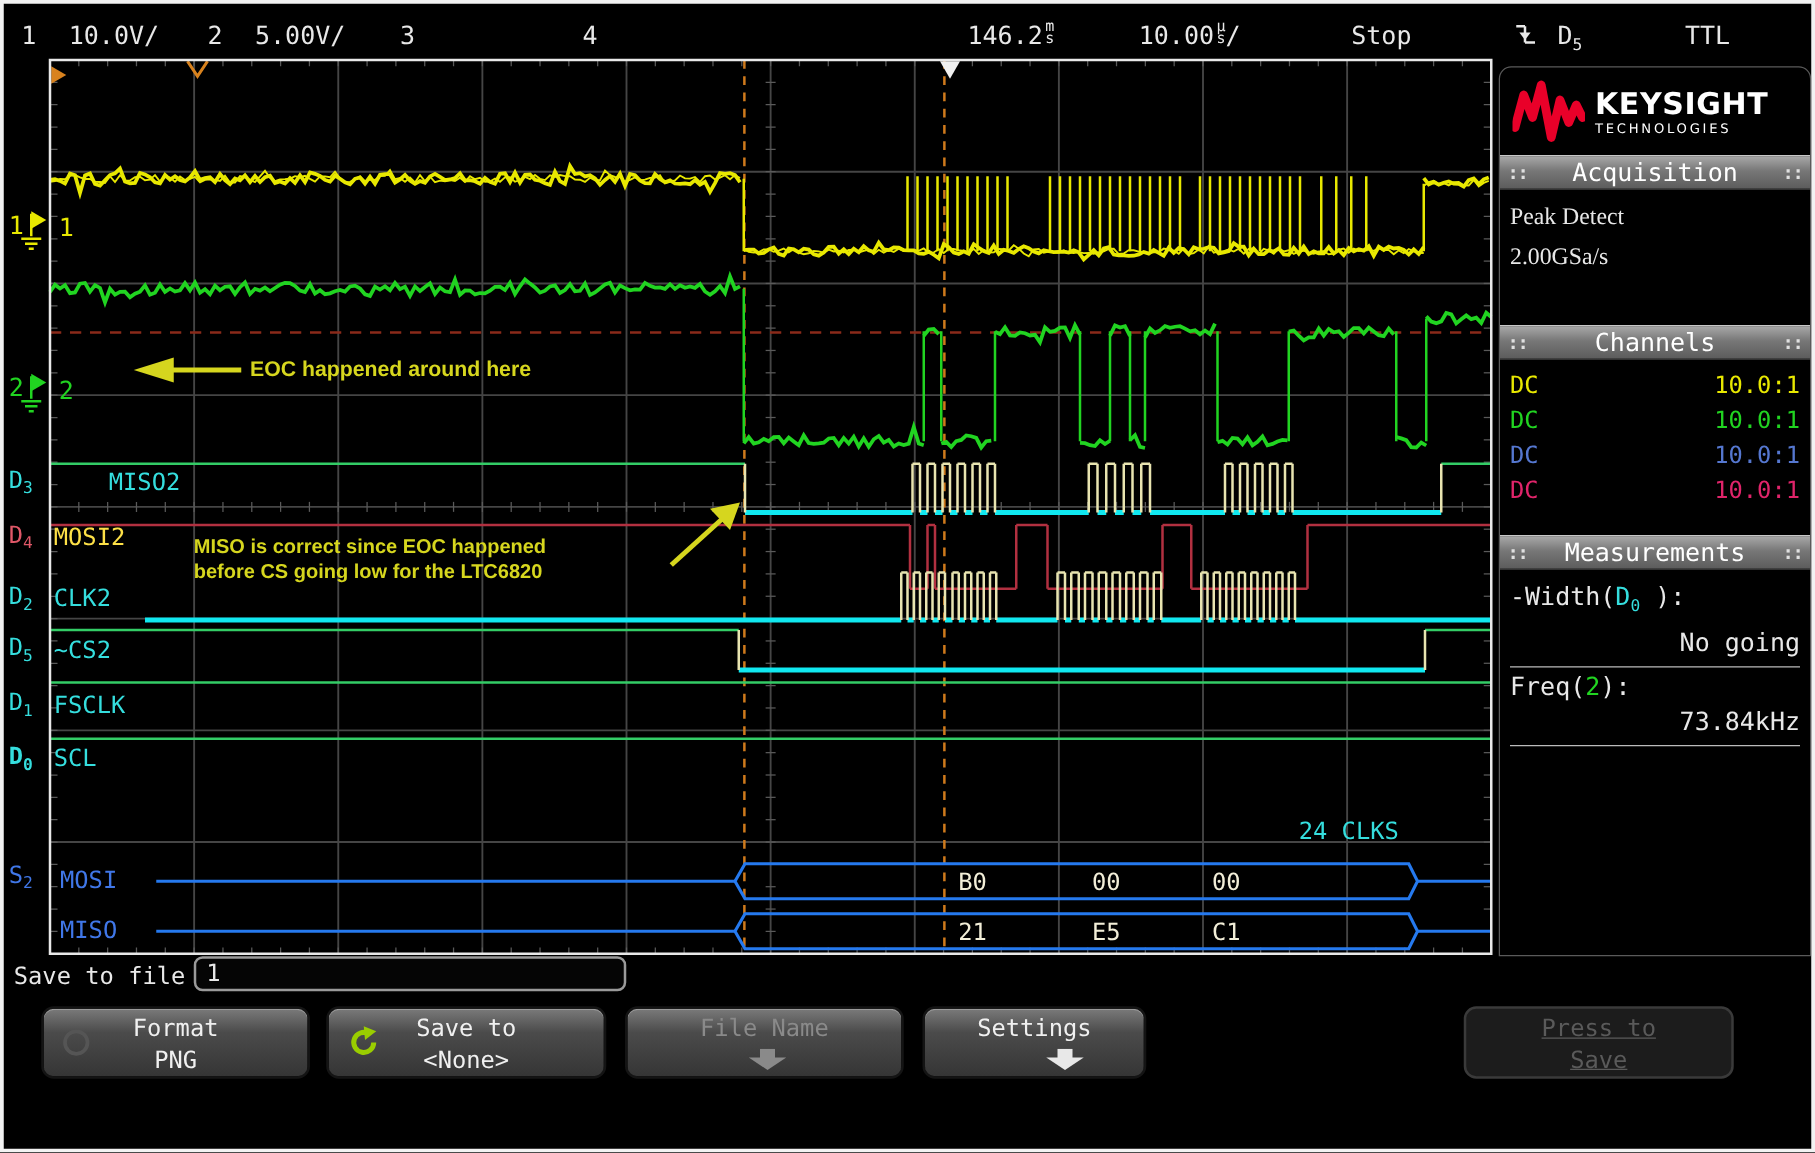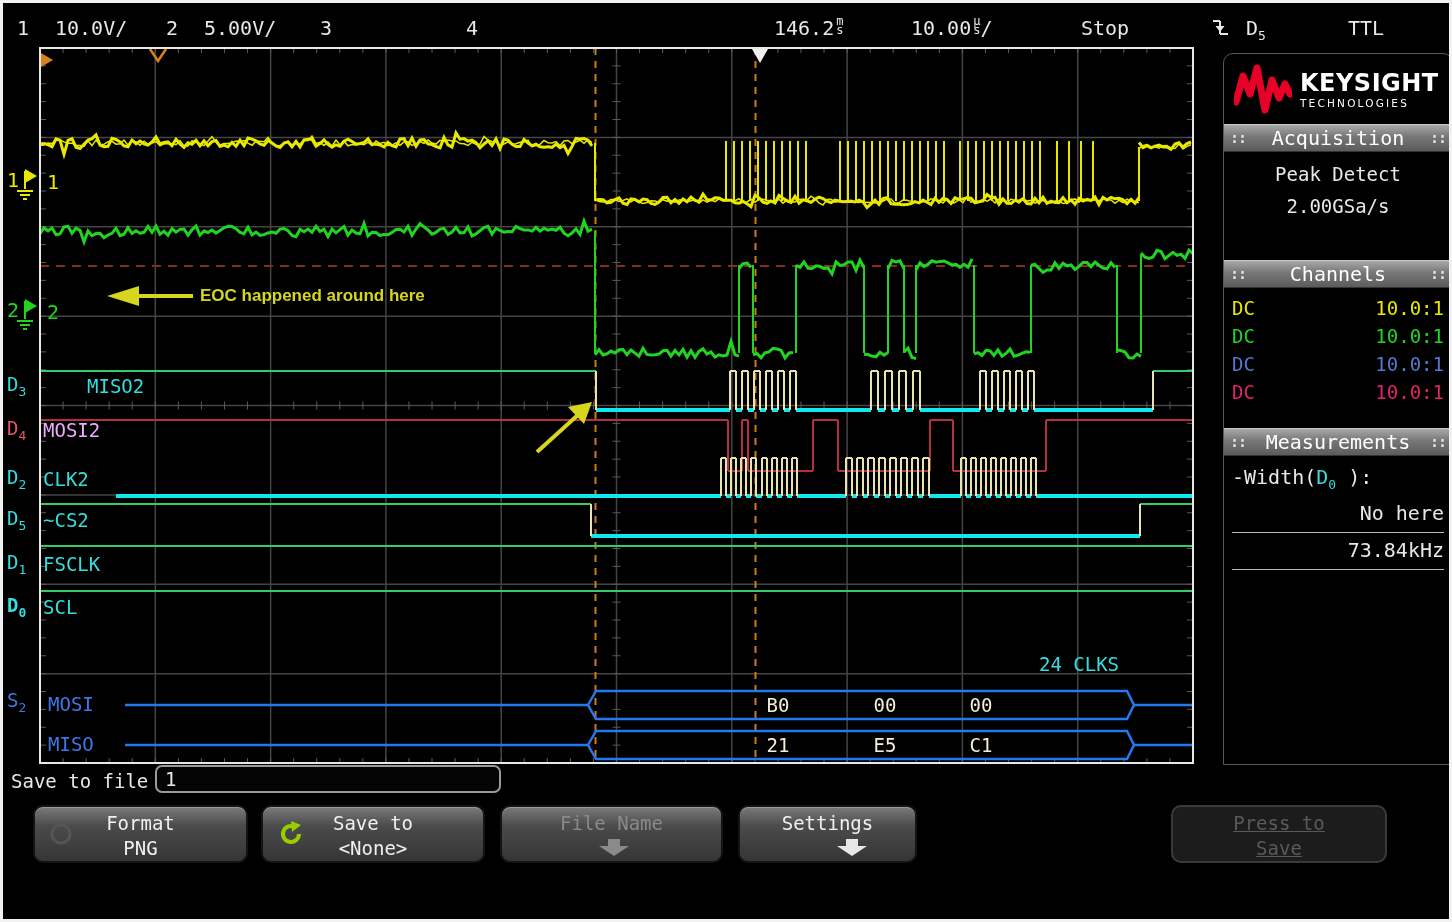--- a/index.html
+++ b/index.html
@@ -8,33 +8,33 @@
     border:3px solid #f2f2f2;box-sizing:border-box;overflow:hidden;
     font-family:"DejaVu Sans Mono","Liberation Mono",monospace;
   }
   .abs{position:absolute;}
   
   .tb-txt{position:absolute;top:13px;font-size:20px;color:#e8e8e8;white-space:pre;}
   .stack{display:inline-flex;flex-direction:column;vertical-align:top;line-height:9px;margin-left:2px;margin-top:1px;}
   .stack span{font-size:12px;color:#e8e8e8;}
   sub.ch-sub{font-size:13px;}
   
-  .sidebar{position:absolute;left:1196px;top:50px;width:230px;height:712px;
-    border:1px solid #5a5a5a;border-radius:10px 10px 0 0;box-sizing:border-box;background:#000;margin-left:24px;}
+  .sidebar{position:absolute;left:1196px;top:50px;width:250px;height:712px;
+    border:1px solid #5a5a5a;border-radius:10px 10px 0 0;box-sizing:border-box;background:#000;}
   .logo-row{display:flex;align-items:center;gap:8px;padding:10px 6px 8px 10px;}
   .brand{line-height:1;}
   .brand-1{font-family:"DejaVu Sans","Liberation Sans",sans-serif;font-weight:bold;font-size:24px;color:#fff;letter-spacing:.5px;}
   .brand-2{font-family:"DejaVu Sans","Liberation Sans",sans-serif;font-size:10.5px;color:#fff;letter-spacing:2.2px;margin-top:3px;}
   .panel-header{height:26px;background:linear-gradient(#a8a8a8,#777 45%,#5c5c5c);
     border-top:1px solid #c8c8c8;border-bottom:1px solid #333;
     display:flex;align-items:center;justify-content:space-between;
     color:#fff;font-size:20px;padding:0 6px;}
   .grip{color:#e0e0e0;font-size:15px;font-weight:bold;letter-spacing:-1px;}
   .panel-body{padding:6px 8px;color:#e8e8e8;font-size:19px;}
-  .acq-line{text-align:center;line-height:32px;}
+  .acq-line{line-height:32px;font-family:Liberation Serif, serif;}
   .chan-row{display:flex;justify-content:space-between;line-height:28px;font-size:19px;}
   .meas-item{padding:2px 0 4px 0;border-bottom:1px solid #bbb;}
   .meas-label{font-size:20px;line-height:26px;}
   .meas-value{text-align:right;font-size:20px;line-height:30px;}
   
   .glabel{position:absolute;font-size:19px;white-space:pre;}
   .dsub{font-size:13px;}
   .note{position:absolute;font-family:"Liberation Sans","DejaVu Sans",sans-serif;
     font-weight:bold;color:#d6d61e;font-size:17px;white-space:pre;line-height:20px;}
   
@@ -655,35 +655,36 @@
       <polygon points="5.5,10 14.5,10 10,16" fill="#e8e8e8"></polygon>
     </svg>
     <span class="tb-txt" style="left:1243px"><span>D</span><sub class="ch-sub">5</sub></span>
     <span class="tb-txt" style="left:1345px">TTL</span>
   </div>
 
   <div id="labels-layer">
       <div class="glabel" style="left: 4px; top: 370px; color: rgb(53, 222, 222);">D<sub class="dsub">3</sub></div>
       <div class="glabel" style="left: 40px; top: 372px; color: rgb(53, 222, 222); padding-left: 44px;">MISO2</div>
       <div class="glabel" style="left: 4px; top: 414px; color: rgb(224, 88, 104);">D<sub class="dsub">4</sub></div>
-      <div class="glabel" style="left: 40px; top: 416px; color: #f0abfc;">MOSI2</div>
+      <div class="glabel" style="left: 40px; top: 416px; color: #fde047;">MOSI2</div>
       <div class="glabel" style="left: 4px; top: 463px; color: rgb(53, 222, 222);">D<sub class="dsub">2</sub></div>
       <div class="glabel" style="left: 40px; top: 465px; color: rgb(53, 222, 222);">CLK2</div>
       <div class="glabel" style="left: 4px; top: 504px; color: rgb(53, 222, 222);">D<sub class="dsub">5</sub></div>
       <div class="glabel" style="left: 40px; top: 506px; color: rgb(53, 222, 222);">~CS2</div>
       <div class="glabel" style="left: 4px; top: 548px; color: rgb(53, 222, 222);">D<sub class="dsub">1</sub></div>
       <div class="glabel" style="left: 40px; top: 550px; color: rgb(53, 222, 222);">FSCLK</div>
       <div class="glabel" style="left: 4px; top: 591px; color: rgb(53, 222, 222); font-weight: bold;">D<sub class="dsub">0</sub></div>
       <div class="glabel" style="left: 40px; top: 593px; color: rgb(53, 222, 222);">SCL</div>
       <div class="glabel" style="left: 4px; top: 686px; color: rgb(64, 119, 232);">S<sub class="dsub">2</sub></div>
       <div class="glabel" style="left: 45px; top: 690px; color: rgb(64, 119, 232);">MOSI</div>
       <div class="glabel" style="left: 45px; top: 730px; color: rgb(64, 119, 232);">MISO</div>
     </div>
 
   <div class="note" style="left:197px;top:283px">EOC happened around here</div>
+  <div class="note" style="left:152px;top:425px;font-size:16px"><span>MISO is correct since EOC happened</span><br><span>before CS going low for the LTC6820</span></div>
 
   <div class="sidebar">
     <div class="logo-row">
       <svg width="58" height="52" viewBox="0 0 58 52">
         <polyline id="logo-spark" points="2,38 9,12 16,30 23,4 31,46 38,16 45,34 51,20 56,30" fill="none" stroke-width="7" stroke-linejoin="round" stroke-linecap="round" stroke="#e90029"></polyline>
       </svg>
       <div class="brand">
         <div class="brand-1">KEYSIGHT</div>
         <div class="brand-2">TECHNOLOGIES</div>
       </div>
@@ -724,23 +725,24 @@
       </div>
 
     <div class="panel-header">
       <span class="grip">::</span>
       <span>Measurements</span>
       <span class="grip">::</span>
     </div>
     <div class="panel-body" id="measurements-body">
         <div class="meas-item">
           <div class="meas-label">-Width(<span style="color:#35dede">D<sub class="dsub">0</sub></span> ):</div>
-          <div class="meas-value">No here</div>
+          <div class="meas-value">No going</div>
         </div>
         <div class="meas-item">
+          <div class="meas-label">Freq(<span style="color:#21d421">2</span>):</div>
           <div class="meas-value">73.84kHz</div>
         </div>
       </div>
   </div>
 
   <div>
     <span class="save-label">Save to file =</span>
     <input class="save-input" readonly="" value="1" style="">
     <div id="buttons-layer">
         <div class="btn" style="left: 30px; width: 215px;">

